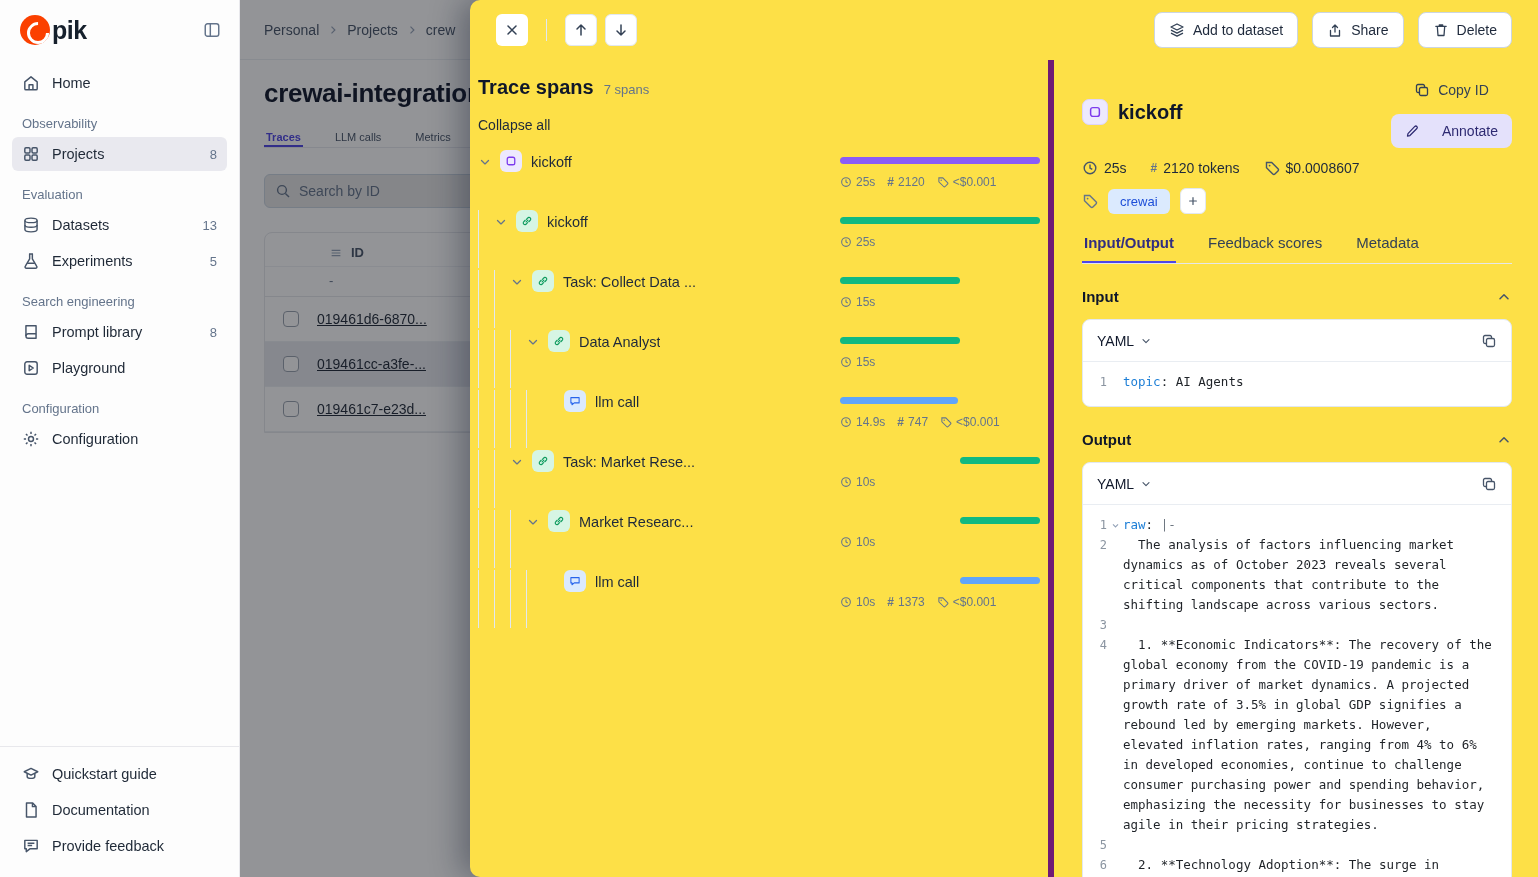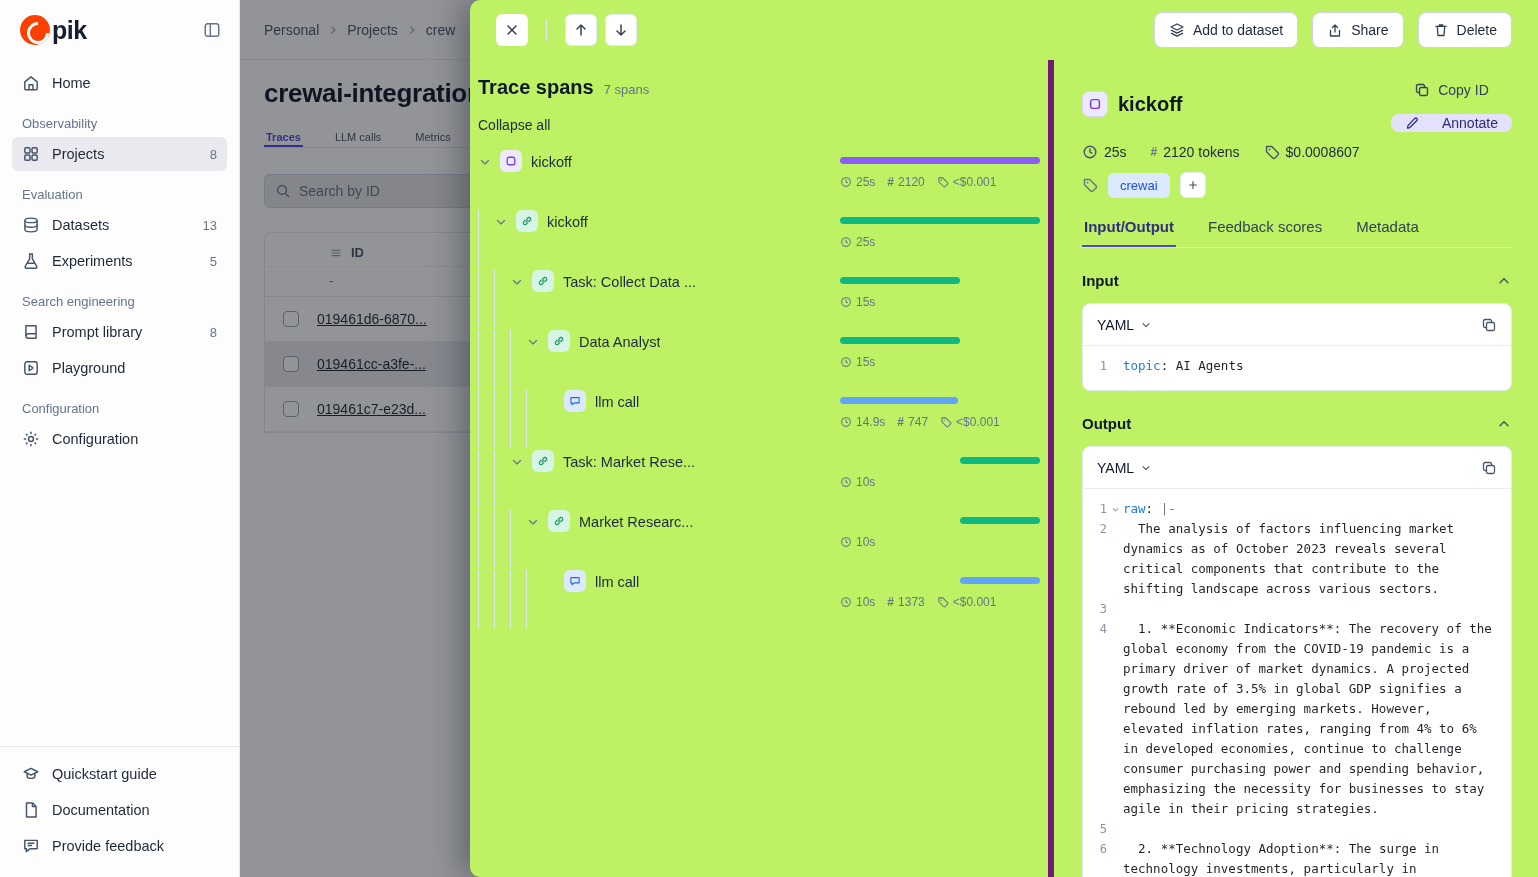--- a/index.html
+++ b/index.html
@@ -45,21 +45,21 @@
   .th-line { display:flex; align-items:center; gap:8px; padding:2px 0 6px 64px; font-size:13px; font-weight:600; color:#475569; }
   .th-ic { color:#94a3b8; }
   .th-sub { padding:6px 0 0 64px; font-size:13px; color:#64748b; border-top:1px solid #eef0f4; }
   .trow { display:flex; align-items:center; height:45px; padding:0 16px 0 18px; gap:18px; border-bottom:1px solid #eceef2; }
   .trow.selected { background:#e8e9ee; }
   .cb { width:16px; height:16px; border:1.5px solid #9aa3af; border-radius:4px; background:#fff; flex:0 0 auto; cursor:pointer; }
   .tid { font-size:14px; color:#1f2937; text-decoration:underline; cursor:pointer; }
   .dim-overlay { position:absolute; inset:0; background:rgba(15,18,25,0.45); z-index:5; }
 
   
-  .modal { position:absolute; left:470px; top:0; right:0; bottom:0; background:#bef264; z-index:20; border-radius:10px 0 0 10px; box-shadow:-10px 0 30px rgba(15,23,42,0.35); display:flex; flex-direction:column; }
+  .modal { position:absolute; left:470px; top:0; right:0; bottom:0; background:#fde047; z-index:20; border-radius:10px 0 0 10px; box-shadow:-10px 0 30px rgba(15,23,42,0.35); display:flex; flex-direction:column; }
   .m-toolbar { height:60px; display:flex; align-items:center; padding:0 26px 0 26px; flex:0 0 auto; }
   .icon-btn { width:32px; height:32px; display:flex; align-items:center; justify-content:center; color:#334155; border-radius:6px; cursor:pointer; background:#fff; border:none; }
   .icon-btn.bordered { border:1px solid #e2e8f0; }
   .v-div { width:1px; height:22px; background:#e2e8f0; margin:0 18px; }
   .nav-arrows { display:flex; gap:8px; }
   .m-toolbar-right { margin-left:auto; display:flex; gap:14px; }
   .ghost-btn { display:flex; align-items:center; gap:8px; height:36px; padding:0 14px; border:1px solid #cbd5e1; border-radius:8px; background:#fff; font-size:14px; color:#1e293b; cursor:pointer; font-family:inherit; }
   .ghost-btn .bic { color:#334155; display:flex; }
 
   .m-body { flex:1; display:flex; min-height:0; }
@@ -88,21 +88,21 @@
   .mitem { display:flex; align-items:center; gap:4px; }
   .hash { font-size:12px; font-weight:700; color:#64748b; }
 
   
   .detail-panel { flex:1; padding:16px 26px 0 28px; overflow:hidden; min-width:0; }
   .d-header { display:flex; align-items:center; gap:10px; }
   .d-icon { width:26px; height:26px; border-radius:7px; background:#ede9fe; color:#7c3aed; border:1px solid #ddd4fb; display:flex; align-items:center; justify-content:center; }
   .d-title { font-size:20px; font-weight:700; color:#0f172a; }
   .d-header-right { margin-left:auto; display:flex; align-items:center; gap:10px;flex-direction:column; }
   .text-btn { display:flex; align-items:center; gap:8px; font-size:14px; color:#334155; background:none; border:none; cursor:pointer; padding:6px 10px; border-radius:6px; font-family:inherit; }
-  .annotate-btn { display:flex; align-items:center; gap:23px; height:18px; padding:0 14px; background:#e4e1fb; color:#2e2a72; border:none; border-radius:8px; font-size:14px; font-weight:500; cursor:pointer; font-family:inherit; }
+  .annotate-btn { display:flex; align-items:center; gap:23px; height:34px; padding:0 14px; background:#e4e1fb; color:#2e2a72; border:none; border-radius:8px; font-size:14px; font-weight:500; cursor:pointer; font-family:inherit; }
   .d-stats { display:flex; gap:24px; margin-top:12px; align-items:center; font-size:14px; color:#1e293b; }
   .stat { display:flex; align-items:center; gap:6px; }
   .stat .sico { color:#475569; display:flex; }
   .d-tags { display:flex; align-items:center; gap:10px; margin-top:12px; color:#64748b; }
   .tag-pill { background:#dbeafe; color:#1d4ed8; font-size:13px; padding:5px 12px; border-radius:6px; cursor:pointer; }
   .add-tag { width:26px; height:26px; border:1px solid #e2e8f0; border-radius:6px; display:flex; align-items:center; justify-content:center; color:#475569; background:#fff; cursor:pointer; }
   .d-tabs { display:flex; gap:30px; margin-top:20px; border-bottom:1px solid #e5e7eb; }
   .d-tab { font-size:15px; color:#334155; padding:0 2px 12px; cursor:pointer; }
   .d-tab.active { color:#312e81; font-weight:600; box-shadow:inset 0 -2px 0 #4f46e5; }
   .io-section { margin-top:24px; }

